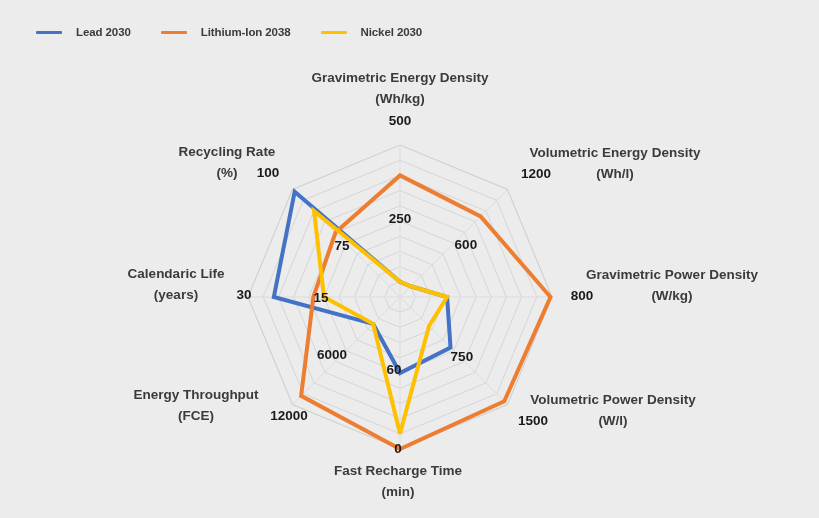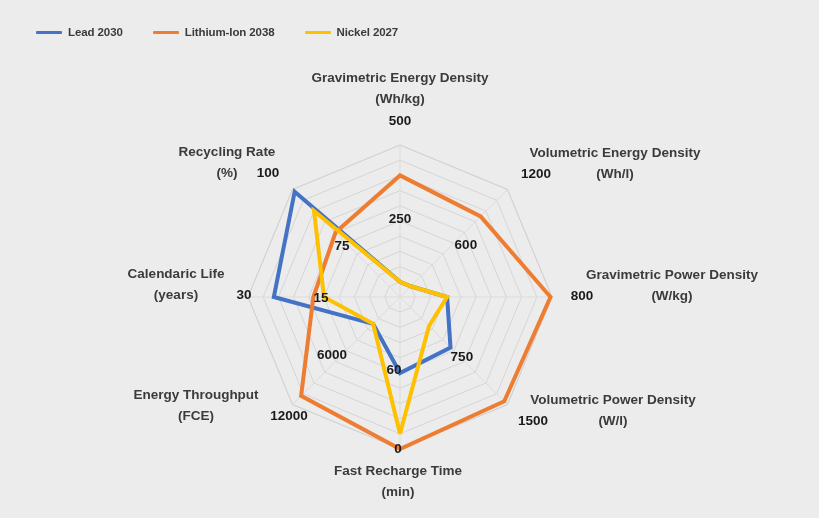--- a/index.html
+++ b/index.html
@@ -30,21 +30,21 @@
     display: flex;
     flex-direction: row;
     align-items: center;
     gap: 30px;
     height: 20px;
   }
   .legend-item {
     display: flex;
     flex-direction: row;
     align-items: center;
-    gap: 6px;
+    gap: 14px;
   }
   .legend-swatch {
     width: 26px;
     height: 3px;
     border-radius: 1px;
     display: block;
   }
   .legend-label {
     font-size: 11.5px;
     font-weight: bold;
@@ -107,21 +107,21 @@
       <div class="legend-item">
         <span class="legend-swatch" style="background: rgb(68, 114, 196);"></span>
         <span class="legend-label">Lead 2030</span>
       </div>
       <div class="legend-item">
         <span class="legend-swatch" style="background: rgb(237, 125, 49);"></span>
         <span class="legend-label">Lithium-Ion 2038</span>
       </div>
       <div class="legend-item">
         <span class="legend-swatch" style="background: rgb(255, 192, 0);"></span>
-        <span class="legend-label">Nickel 2027</span>
+        <span class="legend-label">Nickel 2030</span>
       </div>
     </div>
 
   <svg id="radar" viewBox="0 0 819 518">
     <g id="grid-layer">
         <path d="M400.00,281.80 L410.75,286.25 L415.20,297.00 L410.75,307.75 L400.00,312.20 L389.25,307.75 L384.80,297.00 L389.25,286.25 Z" class="grid-ring"></path>
         <path d="M400.00,266.60 L421.50,275.50 L430.40,297.00 L421.50,318.50 L400.00,327.40 L378.50,318.50 L369.60,297.00 L378.50,275.50 Z" class="grid-ring"></path>
         <path d="M400.00,251.40 L432.24,264.76 L445.60,297.00 L432.24,329.24 L400.00,342.60 L367.76,329.24 L354.40,297.00 L367.76,264.76 Z" class="grid-ring"></path>
         <path d="M400.00,236.20 L442.99,254.01 L460.80,297.00 L442.99,339.99 L400.00,357.80 L357.01,339.99 L339.20,297.00 L357.01,254.01 Z" class="grid-ring"></path>
         <path d="M400.00,221.00 L453.74,243.26 L476.00,297.00 L453.74,350.74 L400.00,373.00 L346.26,350.74 L324.00,297.00 L346.26,243.26 Z" class="grid-ring"></path>

